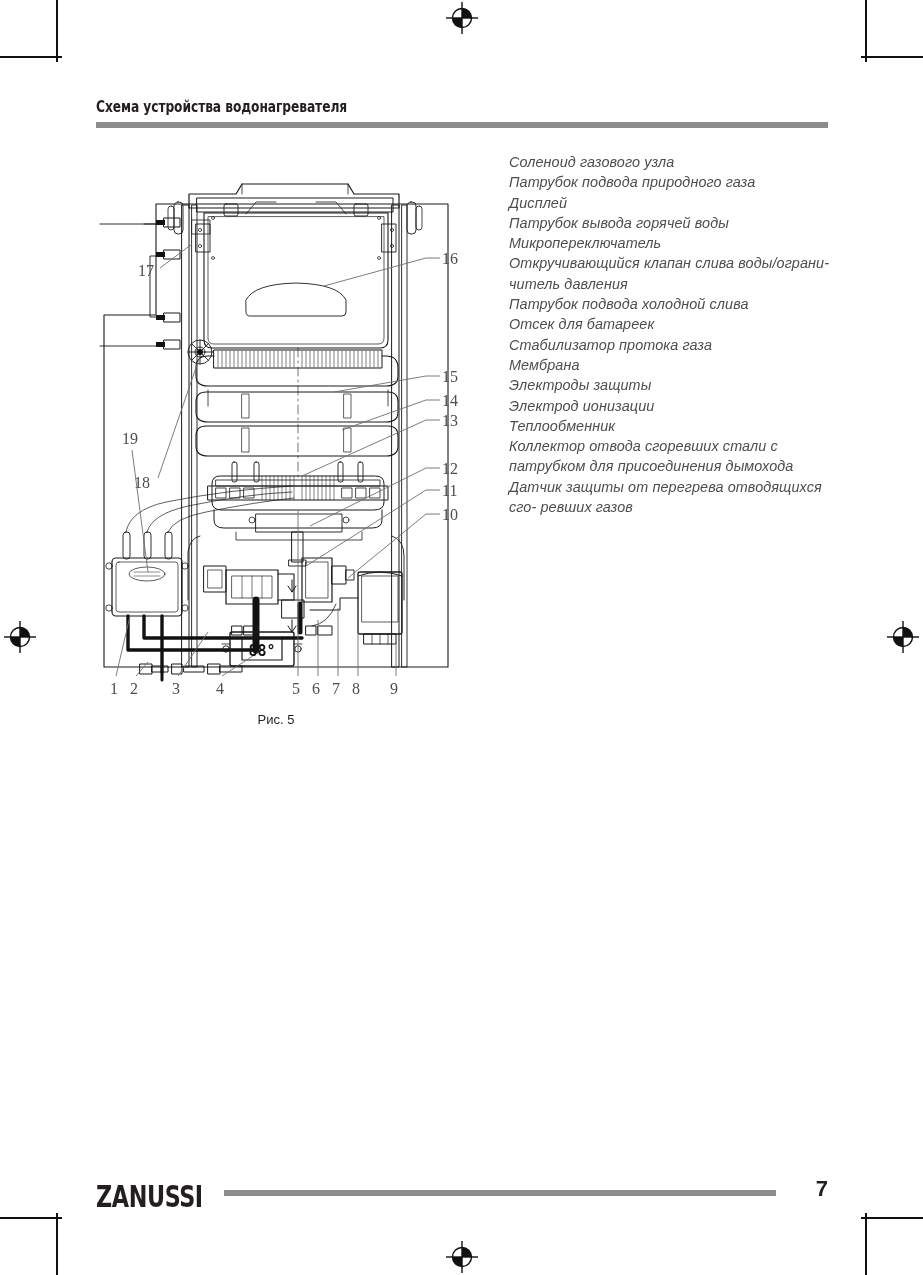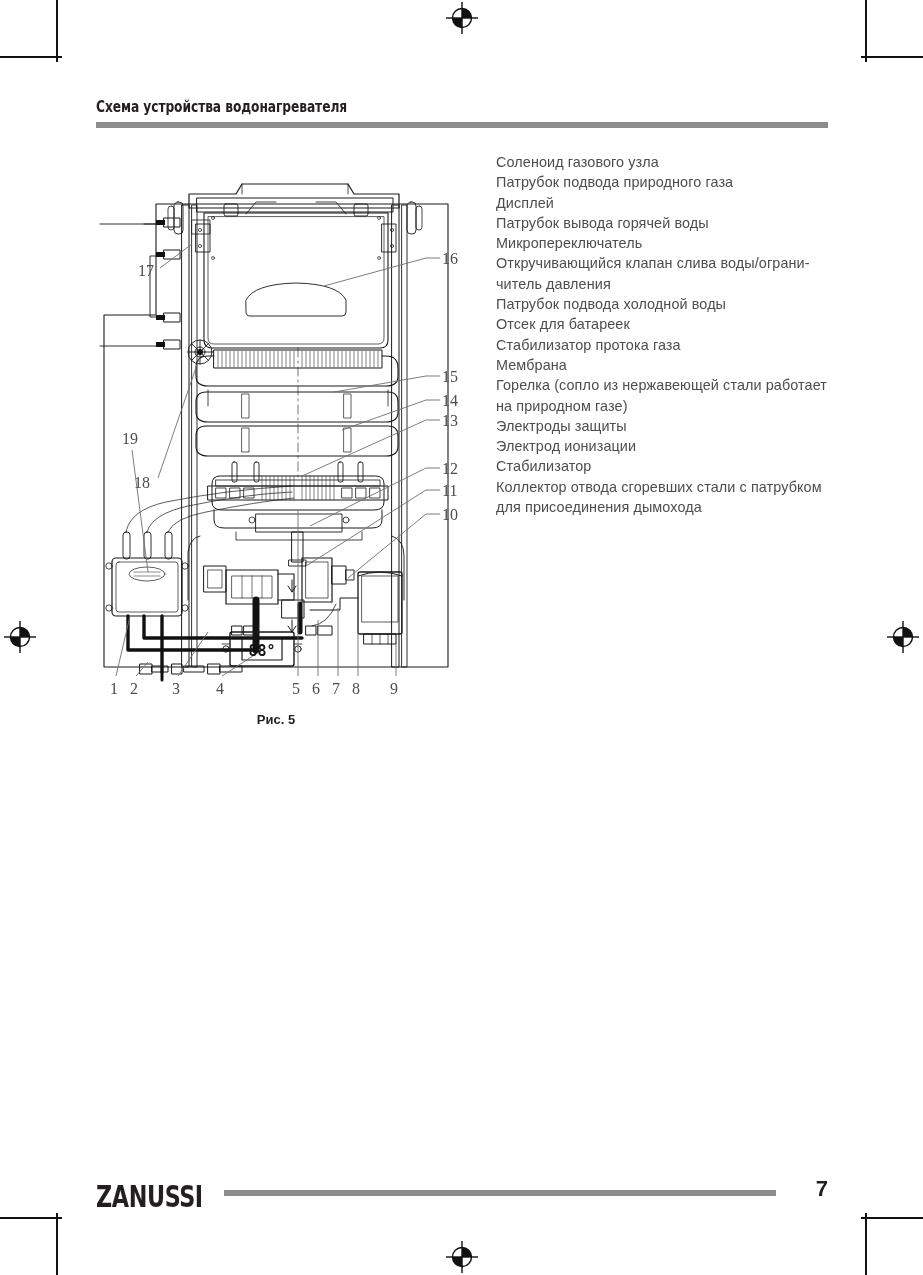--- a/index.html
+++ b/index.html
@@ -22,33 +22,33 @@
   .page-header{position:absolute;left:96px;top:98px;width:732px;}
   .header-title{
     font-family:"DejaVu Sans Condensed","Liberation Sans Narrow","Liberation Sans",sans-serif;
     font-weight:bold;font-size:15.5px;letter-spacing:-0.1px;
     color:#231f20;white-space:nowrap;
     transform:scaleX(0.88);transform-origin:left center;
   }
   .header-rule{margin-top:6px;height:6px;background:#8c8c8c;width:732px;}
 
   
-  .legend{position:absolute;left:496px;top:152px;width:334px;}
+  .legend{position:absolute;left:509px;top:152px;width:334px;font-style:italic;}
   .legend-item{
     font-size:14.4px;line-height:20.3px;color:#4d4d4f;
     letter-spacing:0.1px;
   }
 
   
   .figure{position:absolute;left:96px;top:180px;width:400px;height:560px;}
   .figure svg{display:block;}
 
   .fig-caption{
     position:absolute;left:96px;top:712px;width:360px;
-    text-align:center;font-size:13px;font-weight:bold;color:#231f20;
+    text-align:center;font-size:13px;font-weight:normal;color:#231f20;
   }
 
   
 
   
   .footer{position:absolute;left:96px;top:1182px;width:732px;height:34px;}
   .brand{
     position:absolute;left:0;top:-4px;
     font-family:"DejaVu Sans Condensed","Liberation Sans Narrow","Liberation Sans",sans-serif;
     font-weight:bold;font-size:31px;letter-spacing:-0.5px;color:#231f20;
@@ -110,34 +110,34 @@
 <div class="legend">
   <div class="legend-item">Соленоид газового узла</div>
   <div class="legend-item">Патрубок подвода природного газа</div>
   <div class="legend-item">Дисплей</div>
   <div class="legend-item">Патрубок вывода горячей воды</div>
   <div class="legend-item">Микропереключатель</div>
   <div class="legend-item">
     <span>Откручивающийся  клапан  слива  воды/ограни-</span>
     <span>читель давления</span>
   </div>
-  <div class="legend-item">Патрубок подвода холодной воды</div>
+  <div class="legend-item">Патрубок подвода холодной слива</div>
   <div class="legend-item">Отсек для батареек</div>
   <div class="legend-item">Стабилизатор протока газа</div>
   <div class="legend-item">Мембрана</div>
-  <div class="legend-item">
-    <span>Горелка (сопло из нержавеющей стали работает</span>
-    <span>на природном газе)</span>
-  </div>
   <div class="legend-item">Электроды защиты</div>
   <div class="legend-item">Электрод ионизации</div>
-  <div class="legend-item">Стабилизатор</div>
+  <div class="legend-item">Теплообменник</div>
   <div class="legend-item">
     <span>Коллектор отвода сгоревших стали с патрубком</span>
     <span>для присоединения дымохода</span>
+  </div>
+  <div class="legend-item">
+    <span>Датчик  защиты  от  перегрева  отводящихся  сго-</span>
+    <span>ревших газов</span>
   </div>
 </div>
 
 <div class="figure">
 <svg width="400" height="560" viewBox="0 0 400 560" xmlns="http://www.w3.org/2000/svg">
   <g fill="none" stroke="#1a1a1a" stroke-width="1" stroke-linejoin="round" stroke-linecap="round">
 
     <path d="M8 135 L8 487 L352 487 L352 24 L60 24 L60 135 Z" stroke-width="1.1"></path>
 
     <rect x="86" y="25" width="7" height="462" stroke-width="1"></rect>

